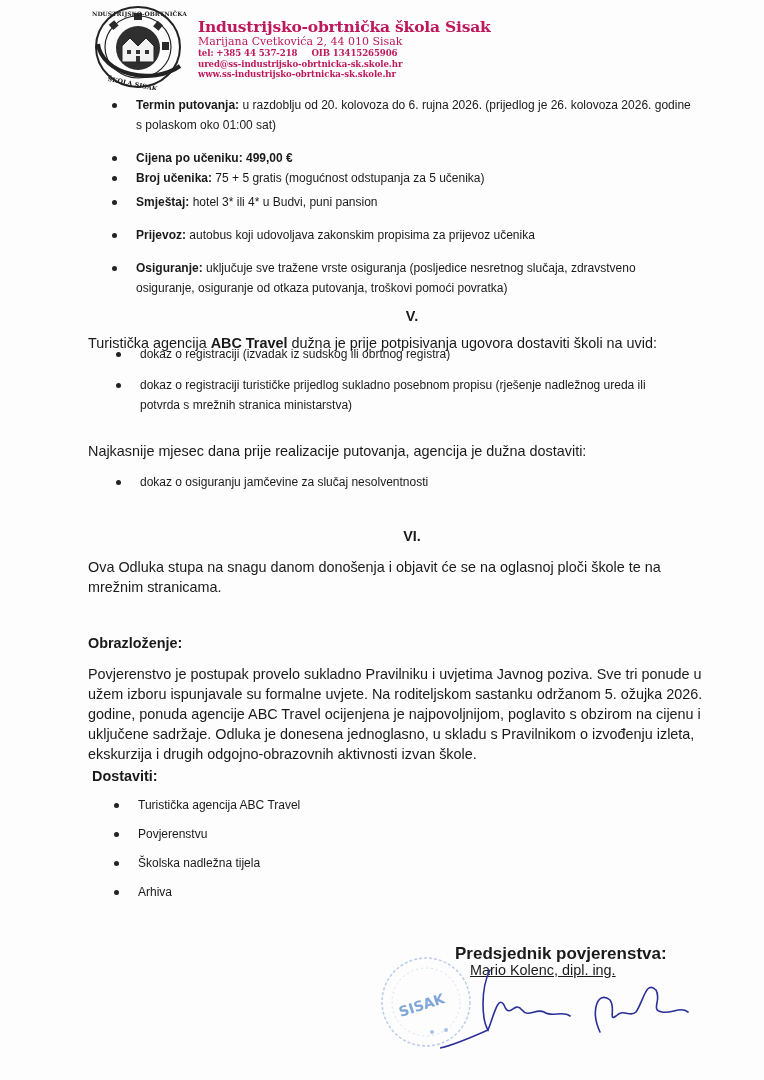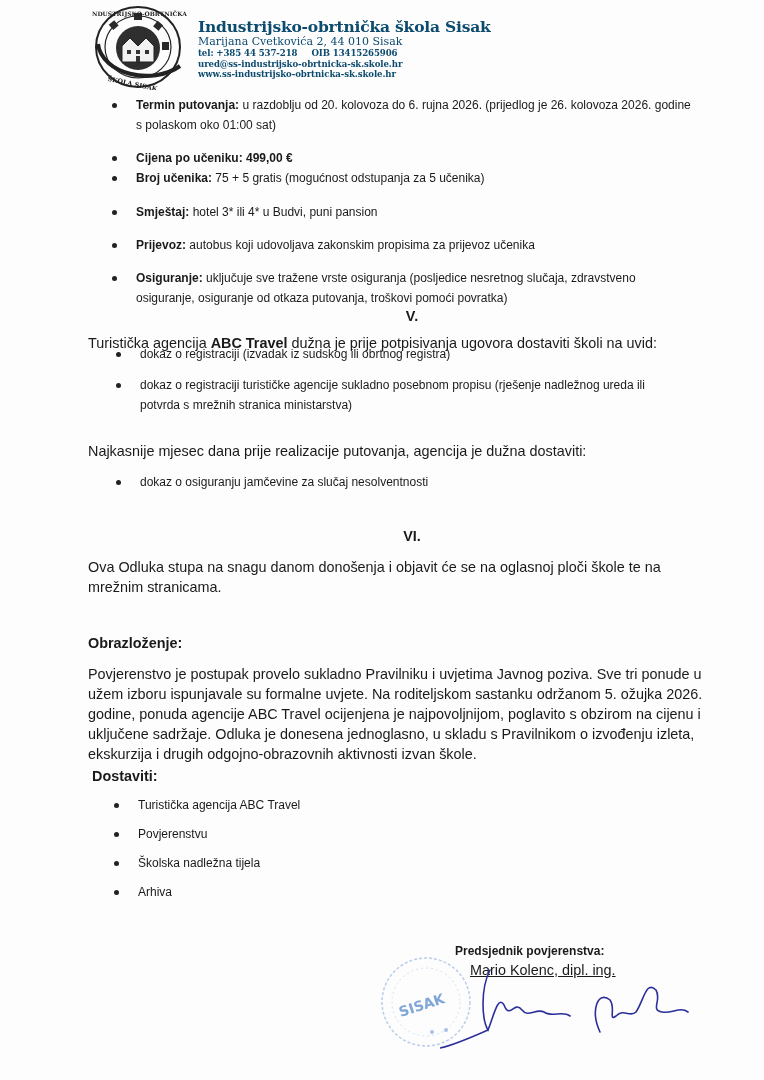--- a/index.html
+++ b/index.html
@@ -5,39 +5,39 @@
   html, body { margin: 0; padding: 0; background: #ffffff; }
   body {
     width: 764px; height: 1080px; position: relative; overflow: hidden;
     font-family: "Liberation Sans", sans-serif; color: #1a1a1a;
   }
   .page { position: absolute; inset: 0; background: #fdfdfd; }
 
   
   .letterhead { position: absolute; left: 92px; top: 4px; width: 420px; height: 86px; }
   .logo { position: absolute; left: 0; top: 0; width: 96px; height: 86px; }
-  .lh-text { position: absolute; left: 106px; top: 14px; font-family: "DejaVu Serif", serif; color: #0c4a6e; }
+  .lh-text { position: absolute; left: 106px; top: 14px; font-family: "DejaVu Serif", serif; color: #be185d; }
   .lh-name { font-size: 15.5px; font-weight: bold; letter-spacing: -0.2px; line-height: 17px; }
   .lh-addr { font-size: 11px; font-weight: normal; line-height: 13px; }
   .lh-small { font-size: 8.6px; font-weight: bold; line-height: 10.5px; letter-spacing: -0.1px; }
   .lh-small .oib { margin-left: 14px; }
 
   
   .txt { font-size: 14.4px; line-height: 20px; }
   .abs { position: absolute; }
   .bullet-list { position: absolute; margin: 0; padding: 0; list-style: none; }
   .bullet-list li { position: relative; font-size: 12px; line-height: 20px; }
   .bullet-list li .dot {
     position: absolute; left: -24px; top: 8px; width: 5px; height: 5px; border-radius: 50%; background: #222;
   }
   b { font-weight: bold; }
   .center-heading { position: absolute; left: 0; right: 0; text-align: center; font-weight: bold; font-size: 14.4px; }
 
   
-  .sig-title { position: absolute; left: 455px; top: 944px; font-weight: bold; font-size: 12px; }
+  .sig-title { position: absolute; left: 455px; top: 944px; font-weight: bold; font-size: 17px; }
   .sig-name { position: absolute; left: 470px; top: 962px; font-size: 14.4px; text-decoration: underline; }
   .stamp { position: absolute; left: 372px; top: 952px; width: 108px; height: 100px; }
   .signature { position: absolute; left: 440px; top: 960px; width: 250px; height: 90px; }
 </style>
 </head>
 <body>
 
 <div class="page">
 
   <div class="letterhead">
@@ -73,21 +73,21 @@
 
   <ul class="bullet-list" style="left:136px; top:95px; width:560px;">
     <li style="margin-bottom:13px;">
       <span class="dot"></span>
       <b>Termin putovanja:</b><span> u razdoblju od 20. kolovoza do 6. rujna 2026. (prijedlog je 26. kolovoza 2026. godine s polaskom oko 01:00 sat)</span>
     </li>
     <li style="">
       <span class="dot"></span>
       <b>Cijena po učeniku: 499,00 €</b><span></span>
     </li>
-    <li style="margin-bottom:14px;">
+    <li style="margin-bottom:4px;">
       <span class="dot"></span>
       <b>Broj učenika:</b><span> 75 + 5 gratis (mogućnost odstupanja za 5 učenika)</span>
     </li>
     <li style="margin-bottom:13px;">
       <span class="dot"></span>
       <b>Smještaj:</b><span> hotel 3* ili 4* u Budvi, puni pansion</span>
     </li>
     <li style="margin-bottom:13px;">
       <span class="dot"></span>
       <b>Prijevoz:</b><span> autobus koji udovoljava zakonskim propisima za prijevoz učenika</span>
@@ -102,21 +102,21 @@
   <div class="abs txt" style="left:88px; top:333px; width:620px;">
     <span>Turistička agencija </span><b>ABC Travel</b><span> dužna je prije potpisivanja ugovora dostaviti školi na uvid:</span>
   </div>
   <ul class="bullet-list" style="left:140px; top:344px; width:520px;">
     <li style="margin-bottom:11px;">
       <span class="dot"></span>
       <span>dokaz o registraciji (izvadak iz sudskog ili obrtnog registra)</span>
     </li>
     <li>
       <span class="dot"></span>
-      <span>dokaz o registraciji turističke agencije sukladno posebnom propisu (rješenje nadležnog ureda ili potvrda s mrežnih stranica ministarstva)</span>
+      <span>dokaz o registraciji turističke prijedlog sukladno posebnom propisu (rješenje nadležnog ureda ili potvrda s mrežnih stranica ministarstva)</span>
     </li>
   </ul>
   <div class="abs txt" style="left:88px; top:441px; width:620px;">Najkasnije mjesec dana prije realizacije putovanja, agencija je dužna dostaviti:</div>
   <ul class="bullet-list" style="left:140px; top:472px; width:520px;">
     <li style="margin-bottom:11px;">
       <span class="dot"></span>
       <span>dokaz o osiguranju jamčevine za slučaj nesolventnosti</span>
     </li>
   </ul>
 

